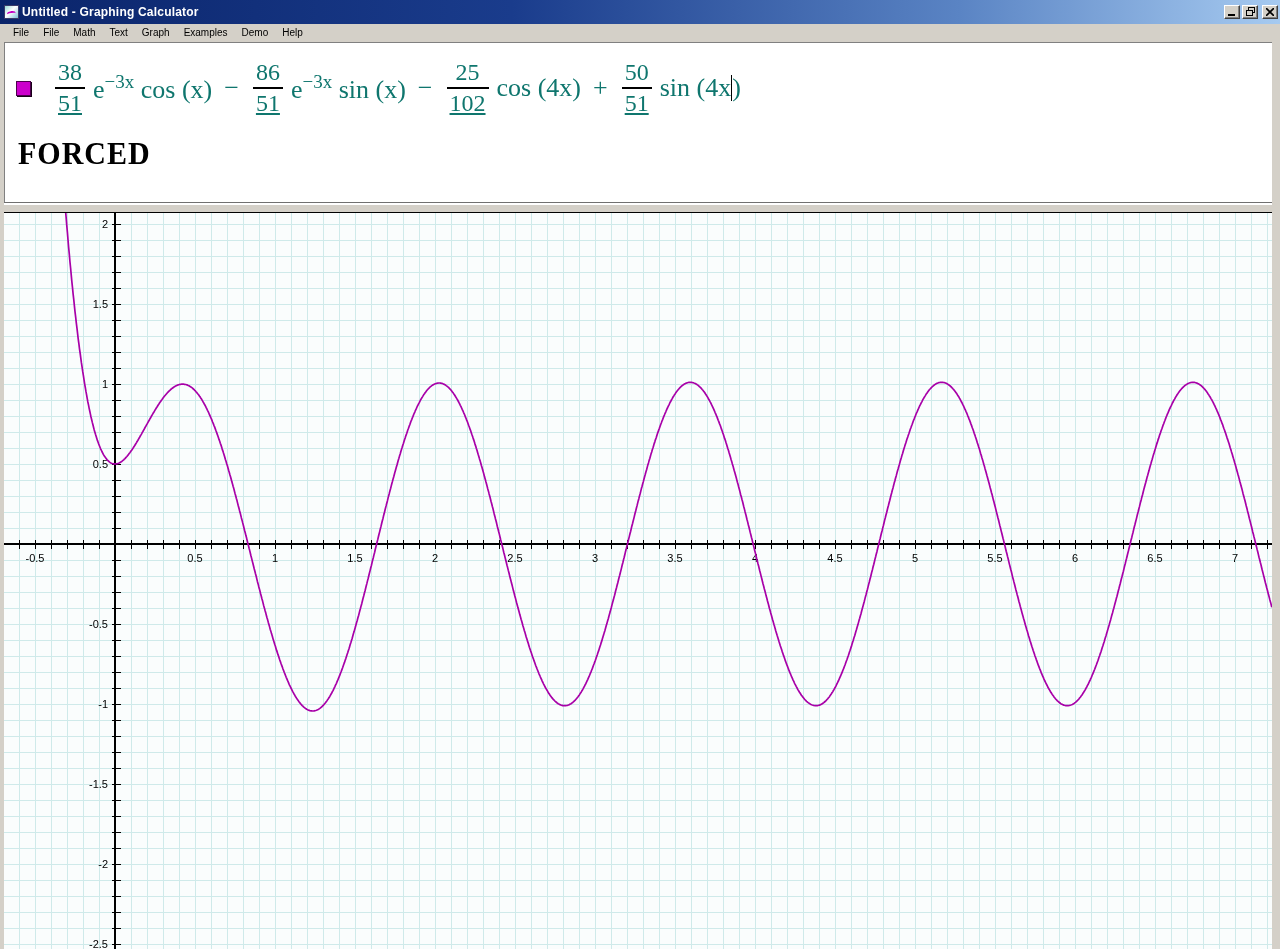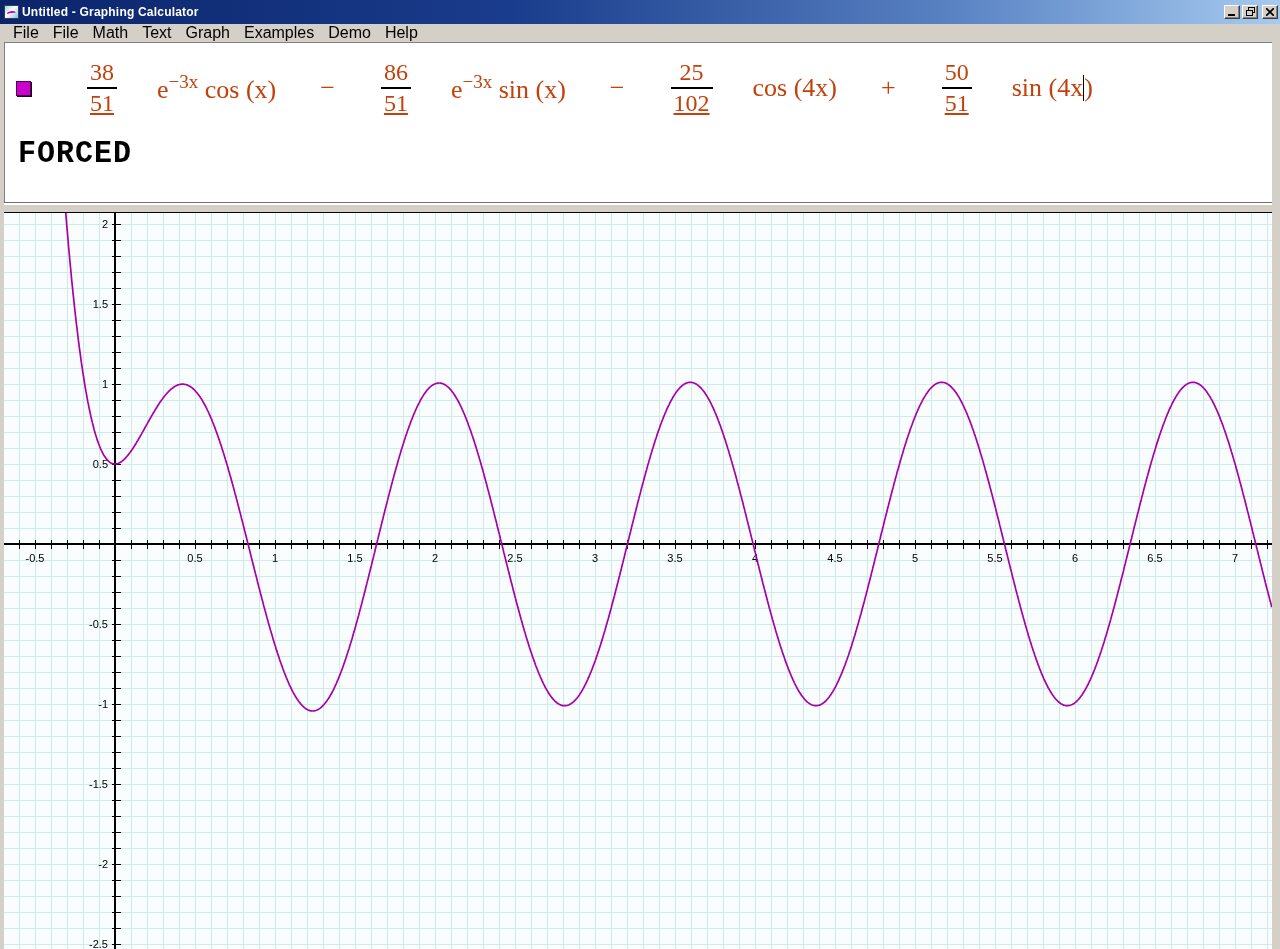--- a/index.html
+++ b/index.html
@@ -20,45 +20,45 @@
   .winbtns { display:flex; align-items:center; flex:0 0 auto; }
   .winbtn { width:16px; height:14px; background:#d4d0c8; margin-left:2px;
     border:1px solid; border-color:#ffffff #404040 #404040 #ffffff;
     box-shadow:inset -1px -1px 0 #808080; display:flex; align-items:flex-end;
     justify-content:center; cursor:default; }
   .winbtn svg { display:block; margin-bottom:2px; }
   .winbtn.close { margin-left:4px; }
 
   
   .menubar { height:18px; background:#d4d0c8; display:flex; align-items:center;
-    font-size:16px; color:#000; padding-left:2px; }
+    font-size:10px; color:#000; padding-left:2px; }
   .menu-item { padding:1px 7px 2px 7px; white-space:nowrap; }
 
   
   .frame { border-left:4px solid #d4d0c8; border-right:8px solid #d4d0c8;
     width:1280px; height:913px; background:#d4d0c8; }
 
   
   .eq-panel { width:1268px; height:160px; background:#ffffff;
     box-shadow:inset 1px 1px 0 #808080; overflow:hidden; }
   .eq-row { display:flex; align-items:center; margin:18px 0 0 12px;
-    font-family:"Liberation Serif", serif; font-size:26px; color:#c2410c;gap:32px; }
+    font-family:"Liberation Serif", serif; font-size:26px; color:#0f766e; }
   .eq-marker { width:15px; height:15px; background:#cc00cc; border:1px solid #4d004d;
     box-shadow:1px 1px 0 #1a001a; margin-right:22px; flex:0 0 auto; align-self:center; }
   .frac { display:inline-block; text-align:center; font-size:24px; line-height:1.05;
     margin:0 2px; }
   .fnum { display:block; padding:0 3px 2px 3px; }
   .fbar { display:block; border-top:2px solid #000; height:0; }
   .fden { display:block; padding:2px 3px 0 3px;text-decoration:underline; }
   .mathtext { margin-left:6px; white-space:nowrap; }
   .mathtext sup { font-size:19px; font-family:"Liberation Serif", serif; }
   .op { margin:0 12px; }
   .caret { display:inline-block; width:1px; height:26px; background:#000;
     vertical-align:-5px; }
-  .eq-label { margin:20px 0 0 14px; font-family:Liberation Mono, monospace;
+  .eq-label { margin:20px 0 0 14px; font-family:Liberation Serif, serif;
     font-weight:bold; font-size:30px; letter-spacing:1px; color:#000;
     transform:scaleY(1.02); transform-origin:left top; }
 
   
   .split-a { height:1px; background:#707070; }
   .split-b { height:2px; background:#ffffff; }
   .split-c { height:7px; background:#d4d0c8; cursor:row-resize; }
   .split-d { height:1px; background:#000000; }
 
   

